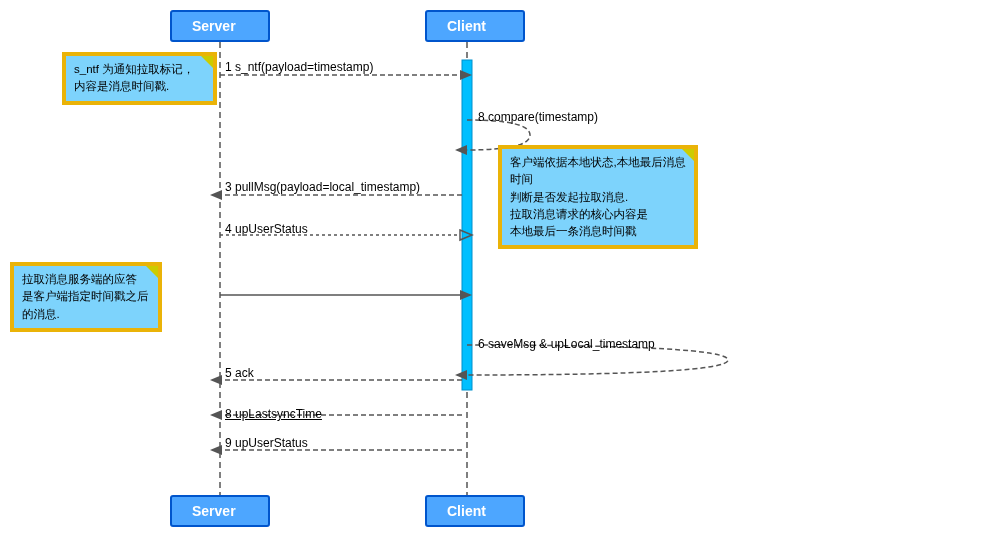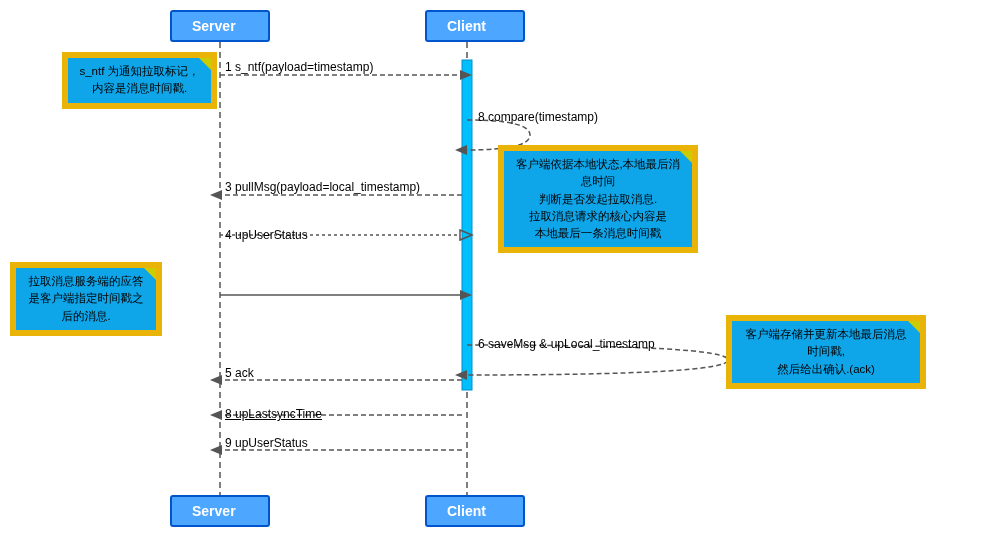--- a/index.html
+++ b/index.html
@@ -24,27 +24,26 @@
       border: 2px solid #0055cc;
       color: #fff;
       font-weight: bold;
       font-size: 14px;
       text-align: left;
       padding: 6px 20px;
       border-radius: 3px;
     }
     .note-box {
       position: absolute;
-      background: #0ea5e9;
-      border: 6px solid #eab308;
+      background: #7dd3fc;
+      border: 4px solid #eab308;
       padding: 5px 8px;
       font-size: 11.5px;
       line-height: 1.5;
       max-width: 200px;
-      text-align: center;
     }
     .note-box.right-fold::after {
       content: '';
       position: absolute;
       top: 0; right: 0;
       width: 0; height: 0;
       border-style: solid;
       border-width: 0 12px 12px 0;
       border-color: transparent #cccc00 transparent transparent;
     }
@@ -119,37 +118,34 @@
   </div>
 
   <div class="note-box right-fold" style="left:498px; top:145px; width:215px;">
     <span>客户端依据本地状态,本地最后消息时间<br>判断是否发起拉取消息.<br>拉取消息请求的核心内容是<br>本地最后一条消息时间戳</span>
   </div>
 
   <div class="note-box right-fold" style="left:10px; top:262px; width:152px;">
     <span>拉取消息服务端的应答<br>是客户端指定时间戳之后的消息.</span>
   </div>
 
-  <div class="note-box right-fold" style="left:726px; top:315px; width:232px;">
-    <span>客户端存储并更新本地最后消息时间戳,<br>然后给出确认.(ack)</span>
-  </div>
 
   <div class="arrow-label" style="left:225px; top:60px;">
     <span>1 s_ntf(payload=timestamp)</span>
   </div>
 
   <div class="arrow-label" style="left:478px; top:110px;">
     <span>8 compare(timestamp)</span>
   </div>
 
   <div class="arrow-label" style="left:225px; top:180px;">
     <span>3 pullMsg(payload=local_timestamp)</span>
   </div>
 
-  <div class="arrow-label" style="left:225px; top:228px;text-align:center;">
+  <div class="arrow-label" style="left:225px; top:222px;text-align:center;">
     <span>4 upUserStatus</span>
   </div>
 
 
   <div class="arrow-label" style="left:478px; top:337px;">
     <span>6 saveMsg &amp; upLocal_timestamp</span>
   </div>
 
   <div class="arrow-label" style="left:225px; top:366px;">
     <span>5 ack</span>

